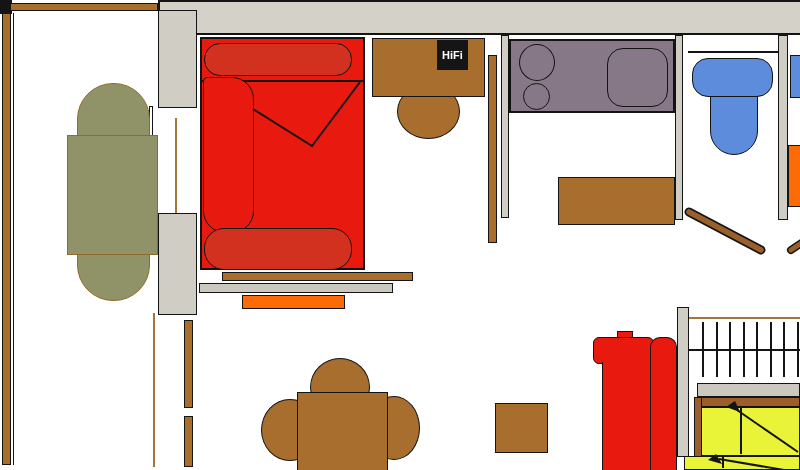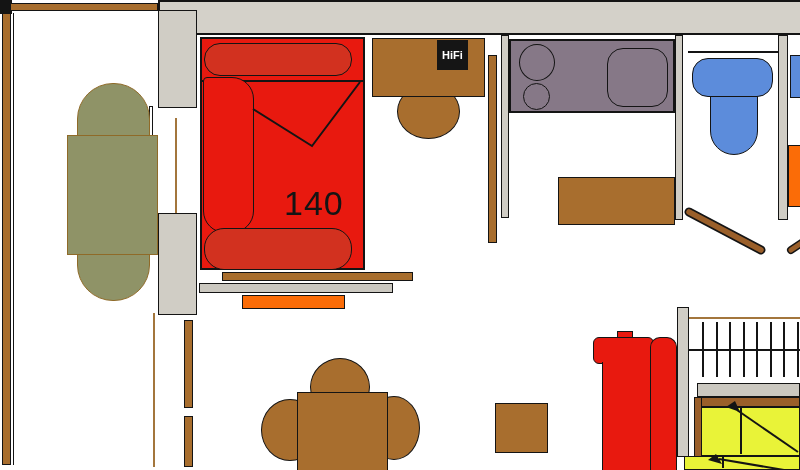--- a/index.html
+++ b/index.html
@@ -69,21 +69,20 @@
   <div class="abs olive" style="left:77px;top:83px;width:73px;height:58px;border-radius:36px 36px 0 0;"></div>
   <div class="abs olive" style="left:77px;top:250px;width:73px;height:51px;border-radius:0 0 36px 36px;"></div>
   <div class="abs olive" style="left:67px;top:135px;width:91px;height:120px;"></div>
 
   <div class="abs red o2" style="left:200px;top:37px;width:165px;height:233px;">
     <div class="abs redd o15" style="left:2px;top:4px;width:148px;height:33px;border-radius:16px;"></div>
     <div class="abs black" style="left:0;top:41px;width:163px;height:2px;"></div>
     <div class="abs red o15" style="left:1px;top:38px;width:51px;height:156px;border-radius:4px 22px 22px 22px;"></div>
     <div class="abs redd o15" style="left:2px;top:189px;width:148px;height:42px;border-radius:20px;"></div>
   </div>
-  <div class="bed-label">140</div>
 
   <div class="abs brown o15" style="left:397px;top:84px;width:63px;height:55px;border-radius:50%;"></div>
   <div class="abs brown o15" style="left:372px;top:38px;width:113px;height:59px;"></div>
   <div class="hifi">
     <span>HiFi</span>
   </div>
   <div class="abs brown o1" style="left:488px;top:55px;width:9px;height:188px;"></div>
 
   <div class="abs mauve o2" style="left:509px;top:39px;width:166px;height:74px;">
     <div class="abs o15" style="left:8px;top:3px;width:36px;height:37px;border-radius:50%;"></div>

